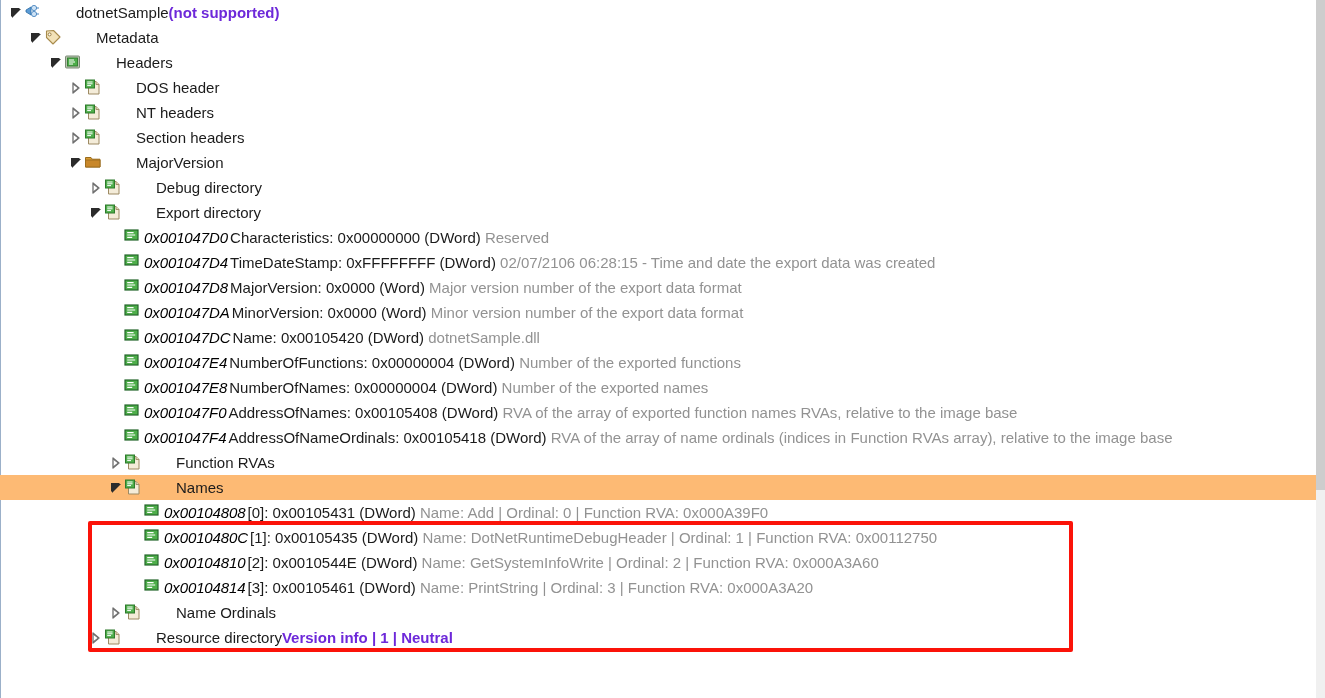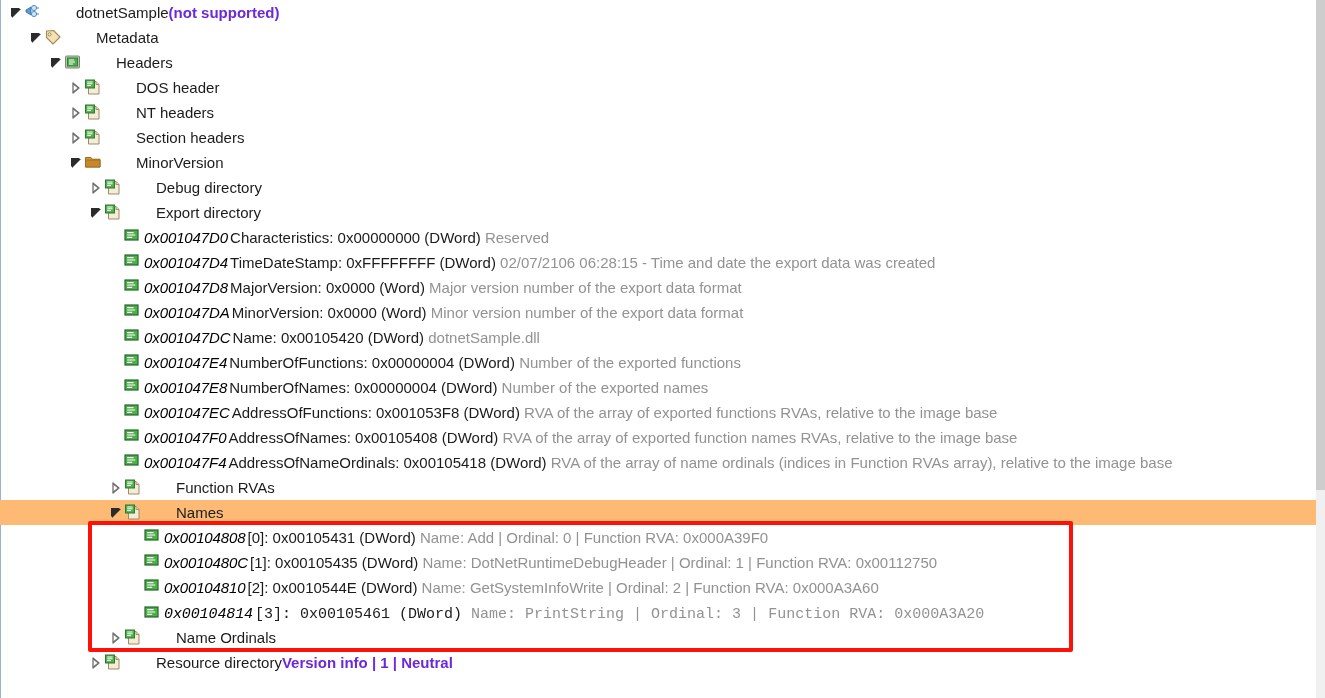--- a/index.html
+++ b/index.html
@@ -168,21 +168,21 @@
               <path d="M4.5 2.5 H12 L15 5.5 V15 H4.5 Z" fill="#f4ecd9" stroke="#9d8a63" stroke-width="1" stroke-linejoin="round"></path>
               <path d="M12 2.5 V5.5 H15" fill="#e2d6b8" stroke="#9d8a63" stroke-width="0.9"></path>
               <rect x="1.5" y="1" width="9" height="8" fill="#4eae4a" stroke="#2e7a2c" stroke-width="1"></rect>
               <path d="M3.2 3 H8.6 M3.2 4.8 H8.6 M3.2 6.6 H7" stroke="#ffffff" stroke-width="1"></path>
             </svg></span><span class="lbl t-dark">Section headers</span></span></div>
       <div class="row"><span class="row-inner" style="margin-left: 70px;"><span class="exp expanded"><svg width="12" height="12" style="position:absolute;left:1px;top:8px">
               <path d="M0 0 L9 0 L0 9 Z" fill="#2b2b2b"></path>
             </svg></span><span class="ico"><svg width="18" height="16" viewBox="0 0 18 16">
               <path d="M1.5 3.5 H7 L8.3 5.2 H16 V13 H1.5 Z" fill="#d79b33" stroke="#9a6c1d" stroke-width="1" stroke-linejoin="round"></path>
               <path d="M1.5 6 H16 V13 H1.5 Z" fill="#c8872a" stroke="#9a6c1d" stroke-width="0.9"></path>
-            </svg></span><span class="lbl t-dark">MinorVersion</span></span></div>
+            </svg></span><span class="lbl t-dark">MajorVersion</span></span></div>
       <div class="row"><span class="row-inner" style="margin-left: 90px;"><span class="exp collapsed"><svg width="10" height="12" style="position:absolute;left:2px;top:7px">
               <path d="M1 1 L7 6 L1 11 Z" fill="none" stroke="#6e6e6e" stroke-width="1.3" stroke-linejoin="round"></path>
             </svg></span><span class="ico"><svg width="18" height="17" viewBox="0 0 18 17">
               <path d="M4.5 2.5 H12 L15 5.5 V15 H4.5 Z" fill="#f4ecd9" stroke="#9d8a63" stroke-width="1" stroke-linejoin="round"></path>
               <path d="M12 2.5 V5.5 H15" fill="#e2d6b8" stroke="#9d8a63" stroke-width="0.9"></path>
               <rect x="1.5" y="1" width="9" height="8" fill="#4eae4a" stroke="#2e7a2c" stroke-width="1"></rect>
               <path d="M3.2 3 H8.6 M3.2 4.8 H8.6 M3.2 6.6 H7" stroke="#ffffff" stroke-width="1"></path>
             </svg></span><span class="lbl t-dark">Debug directory</span></span></div>
       <div class="row"><span class="row-inner" style="margin-left: 90px;"><span class="exp expanded"><svg width="12" height="12" style="position:absolute;left:1px;top:8px">
               <path d="M0 0 L9 0 L0 9 Z" fill="#2b2b2b"></path>
@@ -216,24 +216,20 @@
               <rect x="1" y="1" width="13" height="10" fill="#4eae4a" stroke="#23662a" stroke-width="1.2"></rect>
               <path d="M3.2 3.6 H9.6 M3.2 6 H11.2 M3.2 8.4 H8.2" stroke="#ffffff" stroke-width="1.2"></path>
             </svg></span><span class="lbl addr">0x001047E4</span><span class="lbl fieldname">NumberOfFunctions: 0x00000004 (DWord)</span> <span class="lbl desc">Number of the exported functions</span></span></div>
       <div class="row"><span class="row-inner" style="margin-left: 110px;"><span class="exp none"></span><span class="ico"><svg width="16" height="13" viewBox="0 0 16 13">
               <rect x="1" y="1" width="13" height="10" fill="#4eae4a" stroke="#23662a" stroke-width="1.2"></rect>
               <path d="M3.2 3.6 H9.6 M3.2 6 H11.2 M3.2 8.4 H8.2" stroke="#ffffff" stroke-width="1.2"></path>
             </svg></span><span class="lbl addr">0x001047E8</span><span class="lbl fieldname">NumberOfNames: 0x00000004 (DWord)</span> <span class="lbl desc">Number of the exported names</span></span></div>
       <div class="row"><span class="row-inner" style="margin-left: 110px;"><span class="exp none"></span><span class="ico"><svg width="16" height="13" viewBox="0 0 16 13">
               <rect x="1" y="1" width="13" height="10" fill="#4eae4a" stroke="#23662a" stroke-width="1.2"></rect>
               <path d="M3.2 3.6 H9.6 M3.2 6 H11.2 M3.2 8.4 H8.2" stroke="#ffffff" stroke-width="1.2"></path>
-            </svg></span><span class="lbl addr">0x001047EC</span><span class="lbl fieldname">AddressOfFunctions: 0x001053F8 (DWord)</span> <span class="lbl desc">RVA of the array of exported functions RVAs, relative to the image base</span></span></div>
-      <div class="row"><span class="row-inner" style="margin-left: 110px;"><span class="exp none"></span><span class="ico"><svg width="16" height="13" viewBox="0 0 16 13">
-              <rect x="1" y="1" width="13" height="10" fill="#4eae4a" stroke="#23662a" stroke-width="1.2"></rect>
-              <path d="M3.2 3.6 H9.6 M3.2 6 H11.2 M3.2 8.4 H8.2" stroke="#ffffff" stroke-width="1.2"></path>
             </svg></span><span class="lbl addr">0x001047F0</span><span class="lbl fieldname">AddressOfNames: 0x00105408 (DWord)</span> <span class="lbl desc">RVA of the array of exported function names RVAs, relative to the image base</span></span></div>
       <div class="row"><span class="row-inner" style="margin-left: 110px;"><span class="exp none"></span><span class="ico"><svg width="16" height="13" viewBox="0 0 16 13">
               <rect x="1" y="1" width="13" height="10" fill="#4eae4a" stroke="#23662a" stroke-width="1.2"></rect>
               <path d="M3.2 3.6 H9.6 M3.2 6 H11.2 M3.2 8.4 H8.2" stroke="#ffffff" stroke-width="1.2"></path>
             </svg></span><span class="lbl addr">0x001047F4</span><span class="lbl fieldname">AddressOfNameOrdinals: 0x00105418 (DWord)</span> <span class="lbl desc">RVA of the array of name ordinals (indices in Function RVAs array), relative to the image base</span></span></div>
       <div class="row"><span class="row-inner" style="margin-left: 110px;"><span class="exp collapsed"><svg width="10" height="12" style="position:absolute;left:2px;top:7px">
               <path d="M1 1 L7 6 L1 11 Z" fill="none" stroke="#6e6e6e" stroke-width="1.3" stroke-linejoin="round"></path>
             </svg></span><span class="ico"><svg width="18" height="17" viewBox="0 0 18 17">
               <path d="M4.5 2.5 H12 L15 5.5 V15 H4.5 Z" fill="#f4ecd9" stroke="#9d8a63" stroke-width="1" stroke-linejoin="round"></path>
               <path d="M12 2.5 V5.5 H15" fill="#e2d6b8" stroke="#9d8a63" stroke-width="0.9"></path>
@@ -253,21 +249,21 @@
               <path d="M3.2 3.6 H9.6 M3.2 6 H11.2 M3.2 8.4 H8.2" stroke="#ffffff" stroke-width="1.2"></path>
             </svg></span><span class="lbl addr">0x00104808</span><span class="lbl fieldname">[0]: 0x00105431 (DWord)</span> <span class="lbl desc">Name: Add | Ordinal: 0 | Function RVA: 0x000A39F0</span></span></div>
       <div class="row"><span class="row-inner" style="margin-left: 130px;"><span class="exp none"></span><span class="ico"><svg width="16" height="13" viewBox="0 0 16 13">
               <rect x="1" y="1" width="13" height="10" fill="#4eae4a" stroke="#23662a" stroke-width="1.2"></rect>
               <path d="M3.2 3.6 H9.6 M3.2 6 H11.2 M3.2 8.4 H8.2" stroke="#ffffff" stroke-width="1.2"></path>
             </svg></span><span class="lbl addr">0x0010480C</span><span class="lbl fieldname">[1]: 0x00105435 (DWord)</span> <span class="lbl desc">Name: DotNetRuntimeDebugHeader | Ordinal: 1 | Function RVA: 0x00112750</span></span></div>
       <div class="row"><span class="row-inner" style="margin-left: 130px;"><span class="exp none"></span><span class="ico"><svg width="16" height="13" viewBox="0 0 16 13">
               <rect x="1" y="1" width="13" height="10" fill="#4eae4a" stroke="#23662a" stroke-width="1.2"></rect>
               <path d="M3.2 3.6 H9.6 M3.2 6 H11.2 M3.2 8.4 H8.2" stroke="#ffffff" stroke-width="1.2"></path>
             </svg></span><span class="lbl addr">0x00104810</span><span class="lbl fieldname">[2]: 0x0010544E (DWord)</span> <span class="lbl desc">Name: GetSystemInfoWrite | Ordinal: 2 | Function RVA: 0x000A3A60</span></span></div>
-      <div class="row"><span class="row-inner" style="margin-left: 130px; font-family: Liberation Mono, monospace;"><span class="exp none"></span><span class="ico"><svg width="16" height="13" viewBox="0 0 16 13">
+      <div class="row"><span class="row-inner" style="margin-left: 130px;"><span class="exp none"></span><span class="ico"><svg width="16" height="13" viewBox="0 0 16 13">
               <rect x="1" y="1" width="13" height="10" fill="#4eae4a" stroke="#23662a" stroke-width="1.2"></rect>
               <path d="M3.2 3.6 H9.6 M3.2 6 H11.2 M3.2 8.4 H8.2" stroke="#ffffff" stroke-width="1.2"></path>
             </svg></span><span class="lbl addr">0x00104814</span><span class="lbl fieldname">[3]: 0x00105461 (DWord)</span> <span class="lbl desc">Name: PrintString | Ordinal: 3 | Function RVA: 0x000A3A20</span></span></div>
       <div class="row"><span class="row-inner" style="margin-left: 110px;"><span class="exp collapsed"><svg width="10" height="12" style="position:absolute;left:2px;top:7px">
               <path d="M1 1 L7 6 L1 11 Z" fill="none" stroke="#6e6e6e" stroke-width="1.3" stroke-linejoin="round"></path>
             </svg></span><span class="ico"><svg width="18" height="17" viewBox="0 0 18 17">
               <path d="M4.5 2.5 H12 L15 5.5 V15 H4.5 Z" fill="#f4ecd9" stroke="#9d8a63" stroke-width="1" stroke-linejoin="round"></path>
               <path d="M12 2.5 V5.5 H15" fill="#e2d6b8" stroke="#9d8a63" stroke-width="0.9"></path>
               <rect x="1.5" y="1" width="9" height="8" fill="#4eae4a" stroke="#2e7a2c" stroke-width="1"></rect>
               <path d="M3.2 3 H8.6 M3.2 4.8 H8.6 M3.2 6.6 H7" stroke="#ffffff" stroke-width="1"></path>

